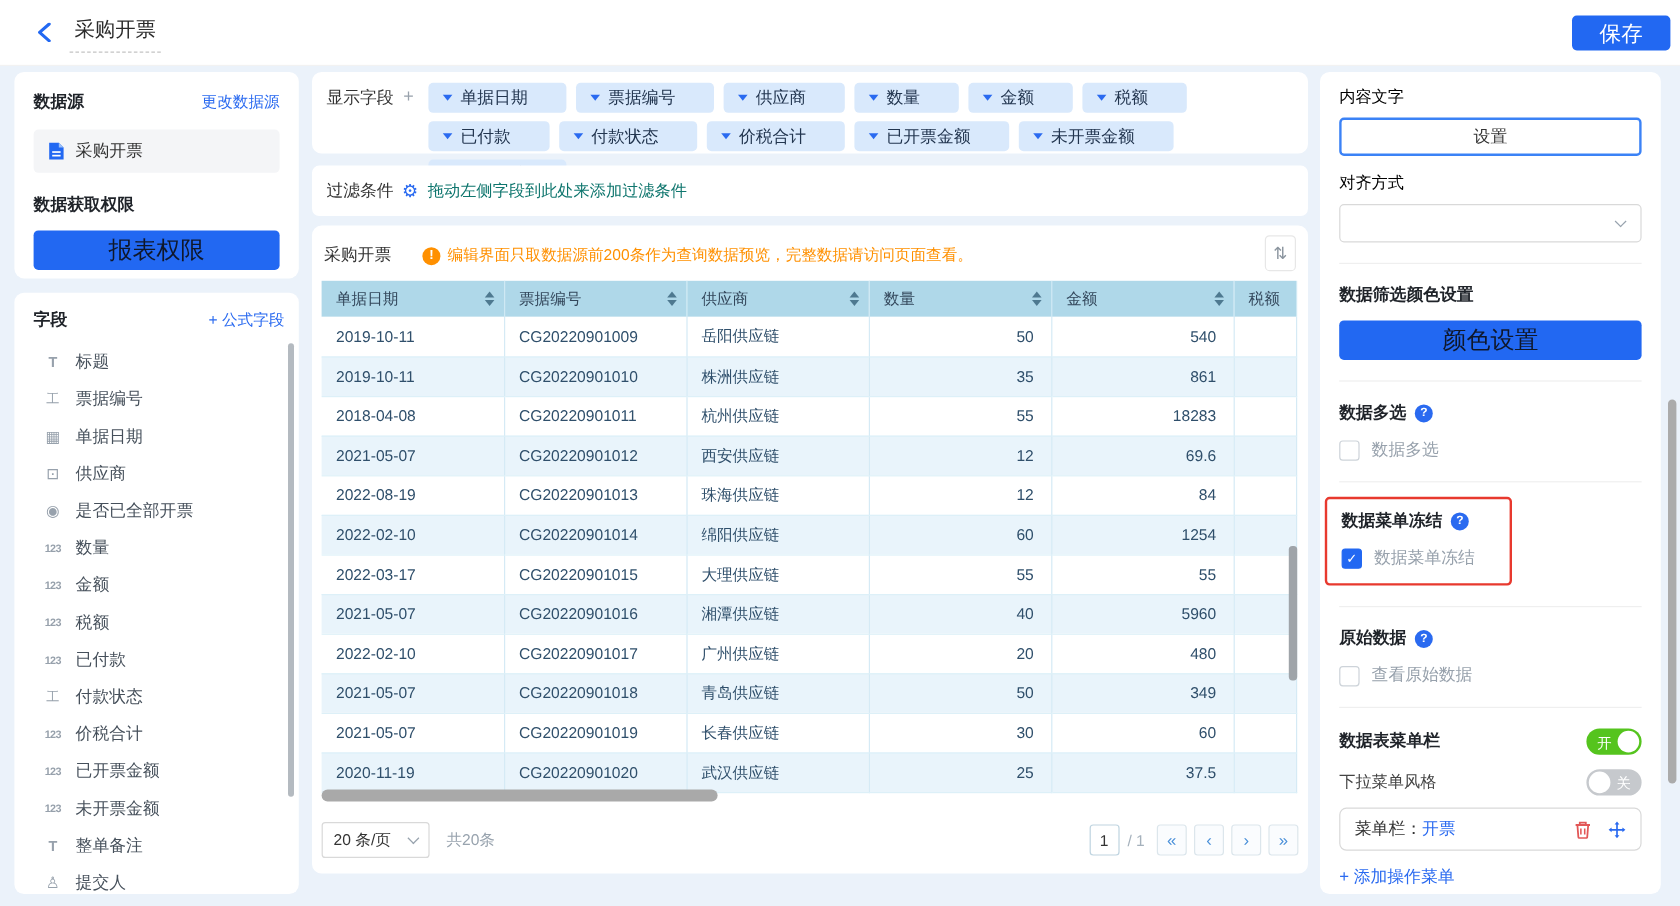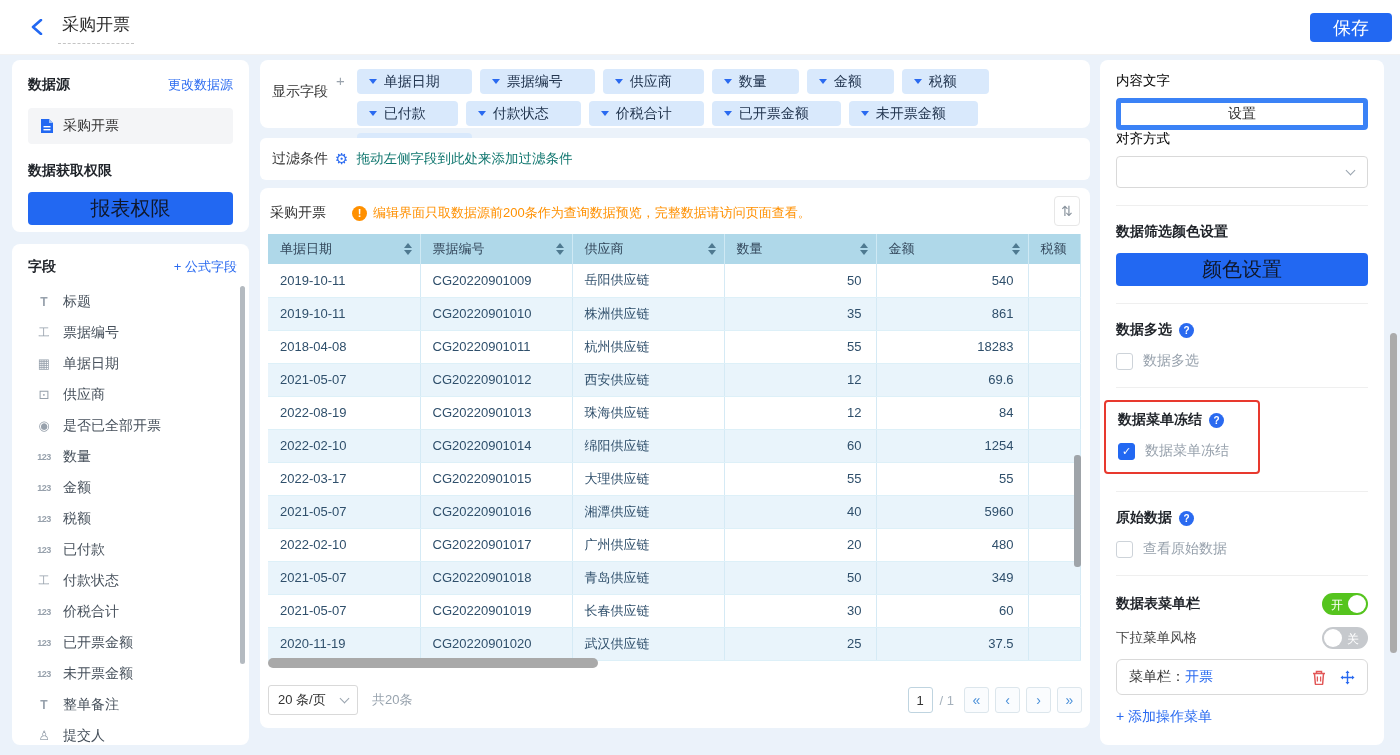--- a/index.html
+++ b/index.html
@@ -28,21 +28,21 @@
   .field-item { display:flex; align-items:center; gap:9px; height:31px; padding-left:6px; cursor:grab; }
   .f-icon { width:20px; color:#97A1AC; font-size:13px; text-align:center; flex:0 0 20px; }
   .f-icon.number-icon { font-size:9px; font-weight:700; letter-spacing:-0.5px; }
   .f-icon.text-icon { font-size:11px; }
   .f-icon.title-icon { font-size:12px; font-weight:700; }
   .f-label { font-size:14px; color:#46505B; }
   .lp2-scroll { position:absolute; right:4px; top:42px; width:5px; height:378px; background:#B4BAC0; border-radius:3px; }
 
   
   .chips-panel { left:260px; top:60px; width:830px; height:68px; padding:7px 10px; display:flex; align-items:flex-start; }
-  .df-label { margin:16px 0 0 2px; font-size:14px; color:#333; white-space:nowrap; }
+  .df-label { margin:6px 0 0 2px; font-size:14px; color:#333; white-space:nowrap; }
   .df-plus { margin:5px 6px 0 8px; font-size:15px; color:#99A2AC; cursor:pointer; }
   .chips-wrap { width:750px; margin-left:6px; display:flex; flex-wrap:wrap; }
   .chip { display:inline-flex; align-items:center; height:25px; background:#D9E9FC; border-radius:4px; padding:0 32px 0 12px; margin:2px 8px 5px 0; cursor:pointer; }
   .chip .caret { width:0; height:0; border-left:4.5px solid transparent; border-right:4.5px solid transparent; border-top:5.5px solid #2A6AF0; margin-right:7px; }
   .chip .chip-txt { font-size:14px; color:#22354F; }
 
   .filter-panel { left:260px; top:138px; width:830px; height:42px; border-radius:6px; display:flex; align-items:center; padding:0 12px; }
   .filter-label { font-size:14px; color:#333; }
   .gear { color:#2A6AF0; font-size:15px; margin:0 8px 0 7px; cursor:pointer; }
   .filter-hint { font-size:13.5px; color:#0f766e; }
@@ -71,21 +71,21 @@
   .chev { width:7px; height:7px; border-right:1.5px solid #98A3AE; border-bottom:1.5px solid #98A3AE; transform:rotate(45deg); margin-top:-3px; }
   .pg-total { margin-left:14px; color:#98A3AE; font-size:13px; }
   .pg-right { margin-left:auto; display:flex; align-items:center; gap:6px; }
   .pg-page { width:25px; height:26px; border:1px solid #BFD4E0; border-radius:3px; display:flex; align-items:center; justify-content:center; font-size:13px; color:#333; background:#fff; }
   .pg-of { color:#A5B1BC; font-size:13px; margin:0 4px 0 1px; }
   .pg-nav { width:25px; height:26px; border:1px solid #DCE6EC; background:#FAFCFE; border-radius:3px; display:flex; align-items:center; justify-content:center; color:#4A90D9; font-size:14px; cursor:pointer; }
 
   
   .rpanel { left:1100px; top:60px; width:284px; height:685px; padding:12px 16px; overflow:hidden; }
   .rp-label { font-size:13.5px; color:#000000; }
-  .rp-btn-outline { margin-top:8px; width:100%; height:32px; border:5px solid #3b82f6; border-radius:4px; background:#fff; font-size:14px; color:#333; display:flex; align-items:center; justify-content:center; cursor:pointer; font-family:inherit; }
+  .rp-btn-outline { margin-top:8px; width:100%; height:32px; border:2px solid #3b82f6; border-radius:4px; background:#fff; font-size:14px; color:#333; display:flex; align-items:center; justify-content:center; cursor:pointer; font-family:inherit; }
   .rp-select { margin-top:8px; width:100%; height:32px; border:1px solid #D9D9D9; border-radius:4px; position:relative; cursor:pointer; background:#fff; }
   .rp-select .chev { position:absolute; right:13px; top:13px; }
   .divider { height:1px; background:#EFEFEF; margin:17px 0; }
   .rp-bold { font-size:14px; font-weight:700; color:#1F2329; display:flex; align-items:center; }
   .help { width:15px; height:15px; border-radius:50%; background:#2A6AF0; color:#fff; font-size:10px; font-weight:700; display:inline-flex; align-items:center; justify-content:center; margin-left:7px; cursor:pointer; }
   .cb-row { margin-top:13px; display:flex; align-items:center; gap:10px; font-size:14px; color:#97A1AC; cursor:pointer; }
   .cb { width:17px; height:17px; border:1px solid #CDD3D9; border-radius:3px; background:#fff; display:flex; align-items:center; justify-content:center; }
   .cb.checked { background:#2268F2; border-color:#2268F2; color:#fff; font-size:11px; font-weight:700; }
   .red-box { margin:12px 0 0 -12px; width:156px; border:2px solid #E8392E; border-radius:4px; padding:9px 10px 12px 12px; }
   .row-between { display:flex; align-items:center; justify-content:space-between; }
@@ -455,21 +455,21 @@
       <span class="pg-nav">›</span>
       <span class="pg-nav">»</span>
     </div>
   </div>
 </div>
 
 <div class="panel rpanel">
   <div class="rp-label">内容文字</div>
   <button class="rp-btn-outline">设置</button>
 
-  <div class="rp-label" style="">对齐方式</div>
+  <div class="rp-label" style="margin-top:14px">对齐方式</div>
   <div class="rp-select">
       <span class="chev"></span>
     </div>
 
   <div class="divider"></div>
 
   <div class="rp-bold">数据筛选颜色设置</div>
   <button class="blue-btn">颜色设置</button>
 
   <div class="divider"></div>

